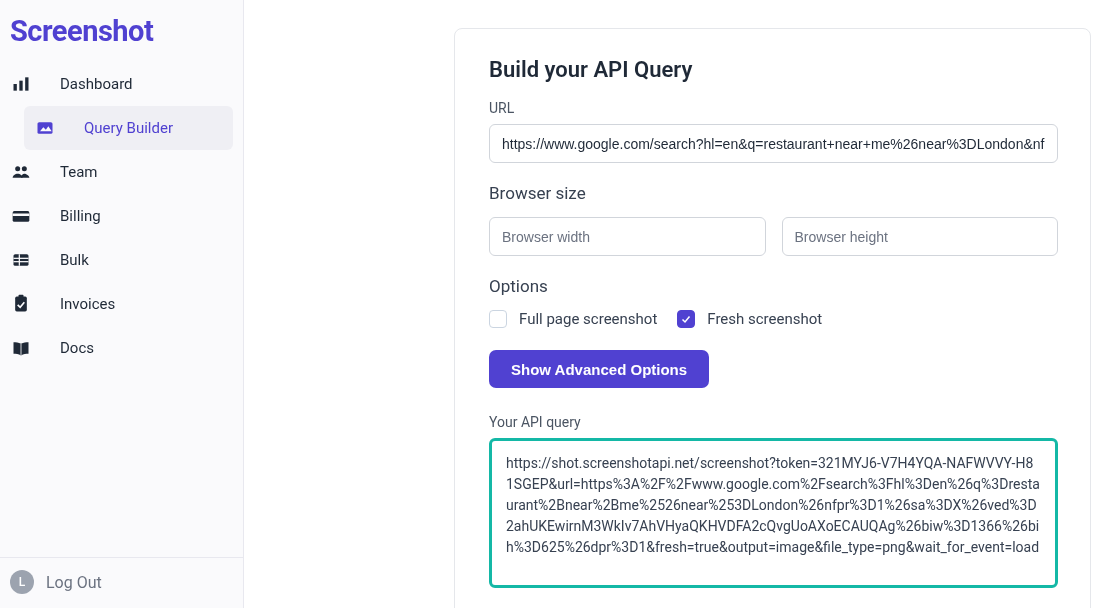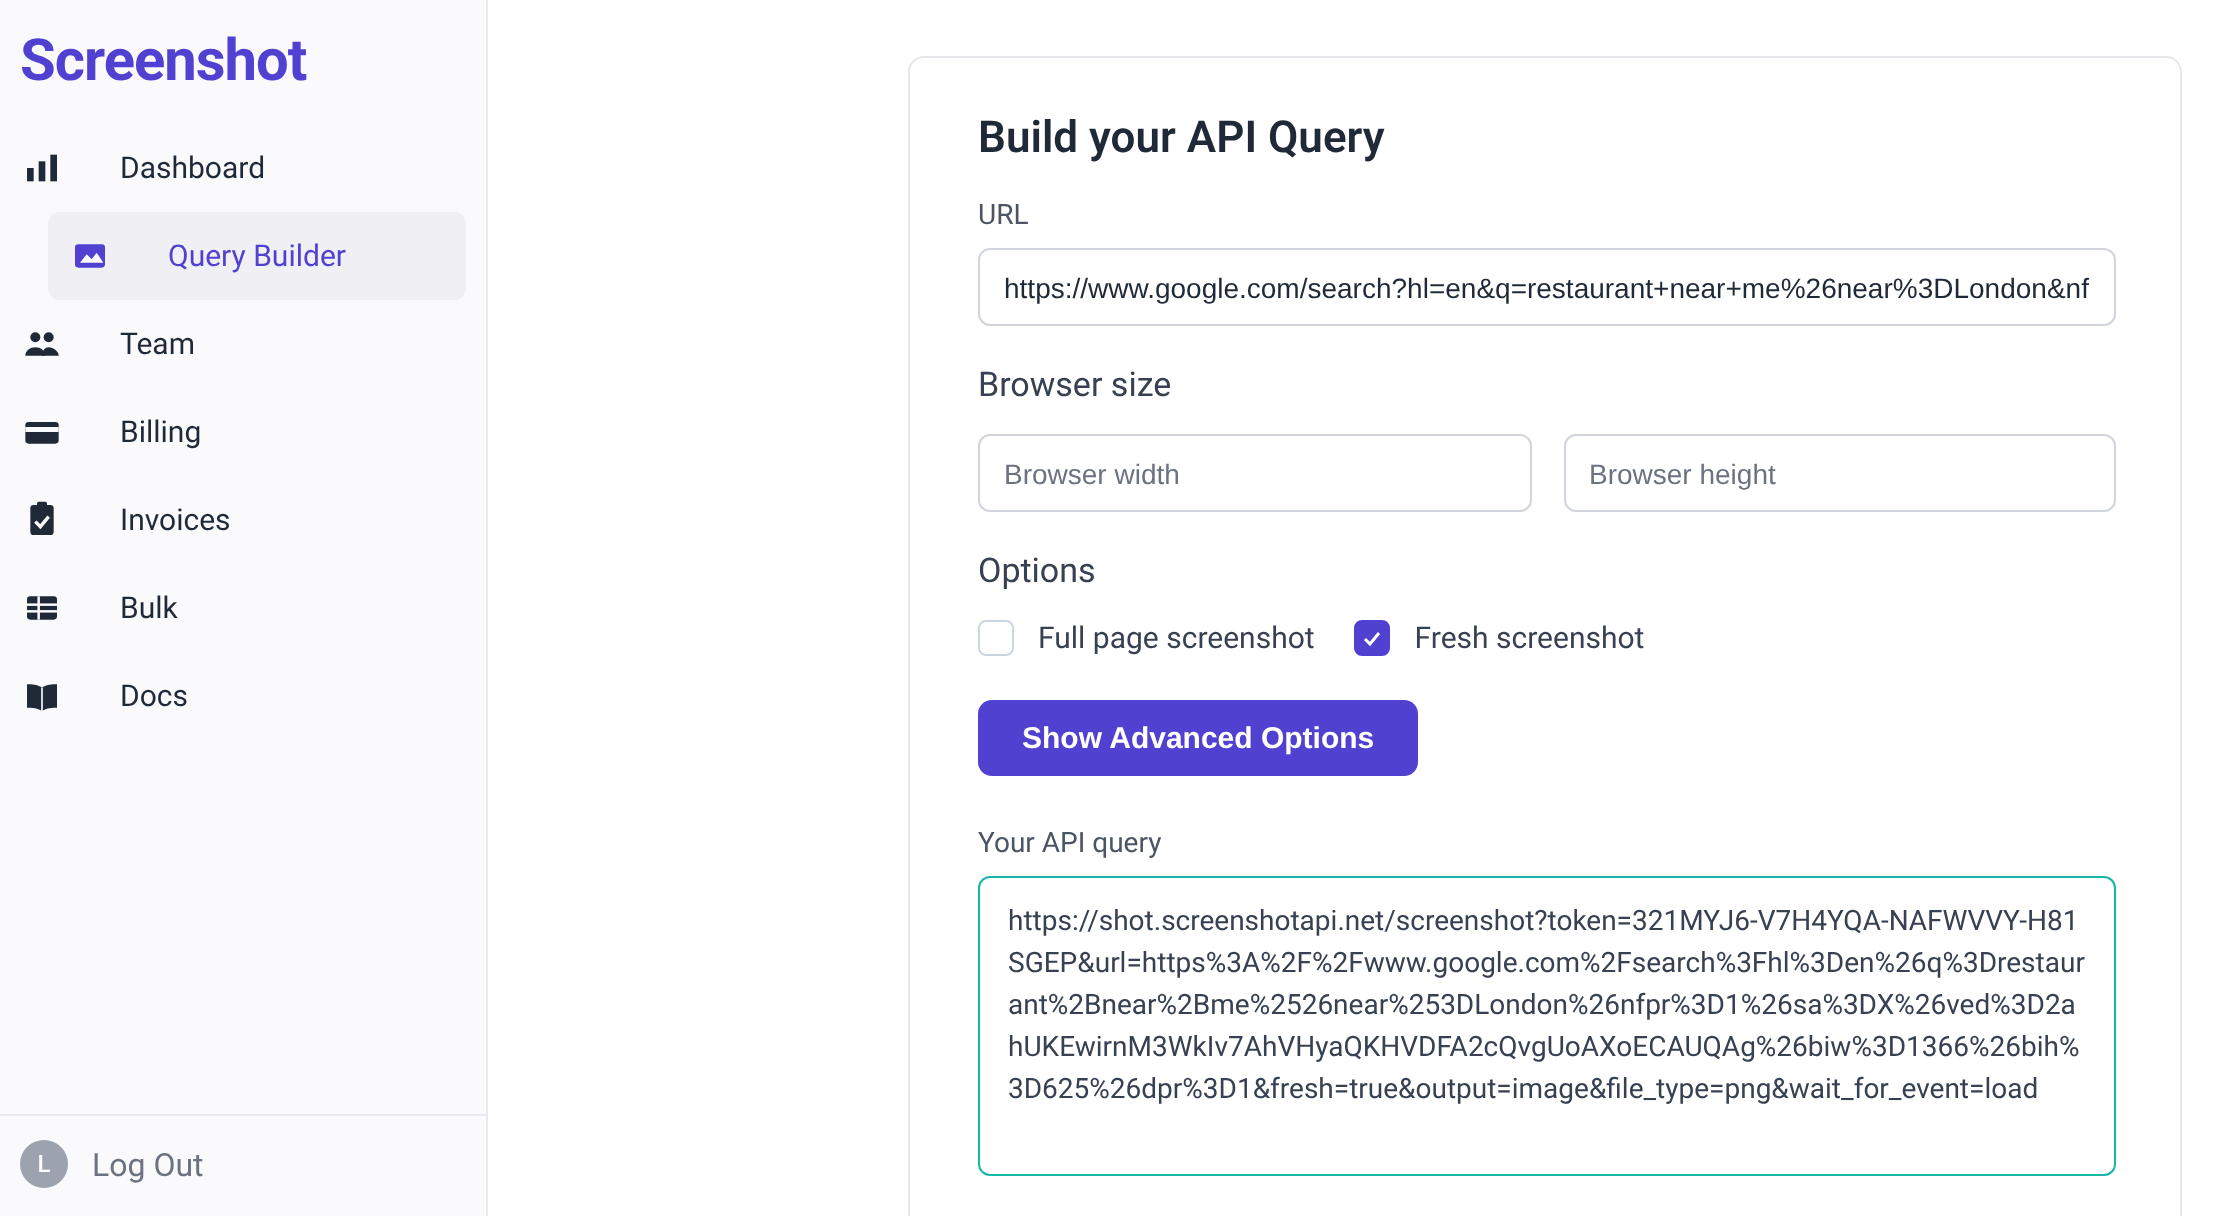--- a/index.html
+++ b/index.html
@@ -184,21 +184,21 @@
       height: 38px;
       font-size: 15px;
       font-weight: 600;
       cursor: pointer;
       margin-bottom: 26px;
       text-align: right;
     }
     .query-box {
       width: 100%;
       height: 150px;
-      border: 1px solid #14b8a6;
+      border: 3px solid #14b8a6;
       border-radius: 6px;
       padding: 12px 14px;
       font-size: 14px;
       color: #374151;
       line-height: 1.5;
       word-break: break-all;
       overflow: hidden;
     }
   </style>
 </head>
@@ -242,37 +242,37 @@
         <svg viewBox="0 0 24 24" fill="currentColor">
             <rect x="2" y="6" width="20" height="13" rx="2"></rect>
             <rect x="2" y="9" width="20" height="3" fill="#fafafc"></rect>
           </svg>
       </span>
       <span>Billing</span>
     </div>
     <div class="nav-item">
       <span class="icon">
         <svg viewBox="0 0 24 24" fill="currentColor">
-            <rect x="5" y="3" width="14" height="18" rx="2"></rect>
-            <rect x="9" y="1" width="6" height="4" rx="1"></rect>
-            <polyline points="8,13 11,16 16,10" stroke="#fafafc" stroke-width="2" fill="none"></polyline>
-          </svg>
-      </span>
-      <span>Invoices</span>
-    </div>
-    <div class="nav-item">
-      <span class="icon">
-        <svg viewBox="0 0 24 24" fill="currentColor">
             <rect x="3" y="5" width="18" height="14" rx="2"></rect>
             <line x1="3" y1="10" x2="21" y2="10" stroke="#fafafc" stroke-width="1.5"></line>
             <line x1="3" y1="14" x2="21" y2="14" stroke="#fafafc" stroke-width="1.5"></line>
             <line x1="10" y1="5" x2="10" y2="19" stroke="#fafafc" stroke-width="1.5"></line>
           </svg>
       </span>
       <span>Bulk</span>
+    </div>
+    <div class="nav-item">
+      <span class="icon">
+        <svg viewBox="0 0 24 24" fill="currentColor">
+            <rect x="5" y="3" width="14" height="18" rx="2"></rect>
+            <rect x="9" y="1" width="6" height="4" rx="1"></rect>
+            <polyline points="8,13 11,16 16,10" stroke="#fafafc" stroke-width="2" fill="none"></polyline>
+          </svg>
+      </span>
+      <span>Invoices</span>
     </div>
     <div class="nav-item">
       <span class="icon">
         <svg viewBox="0 0 24 24" fill="currentColor">
             <path d="M3 5c3 0 6 0 9 2c3-2 6-2 9-2v14c-3 0-6 0-9 2c-3-2-6-2-9-2z"></path>
             <line x1="12" y1="7" x2="12" y2="21" stroke="#fafafc" stroke-width="1"></line>
           </svg>
       </span>
       <span>Docs</span>
     </div>

